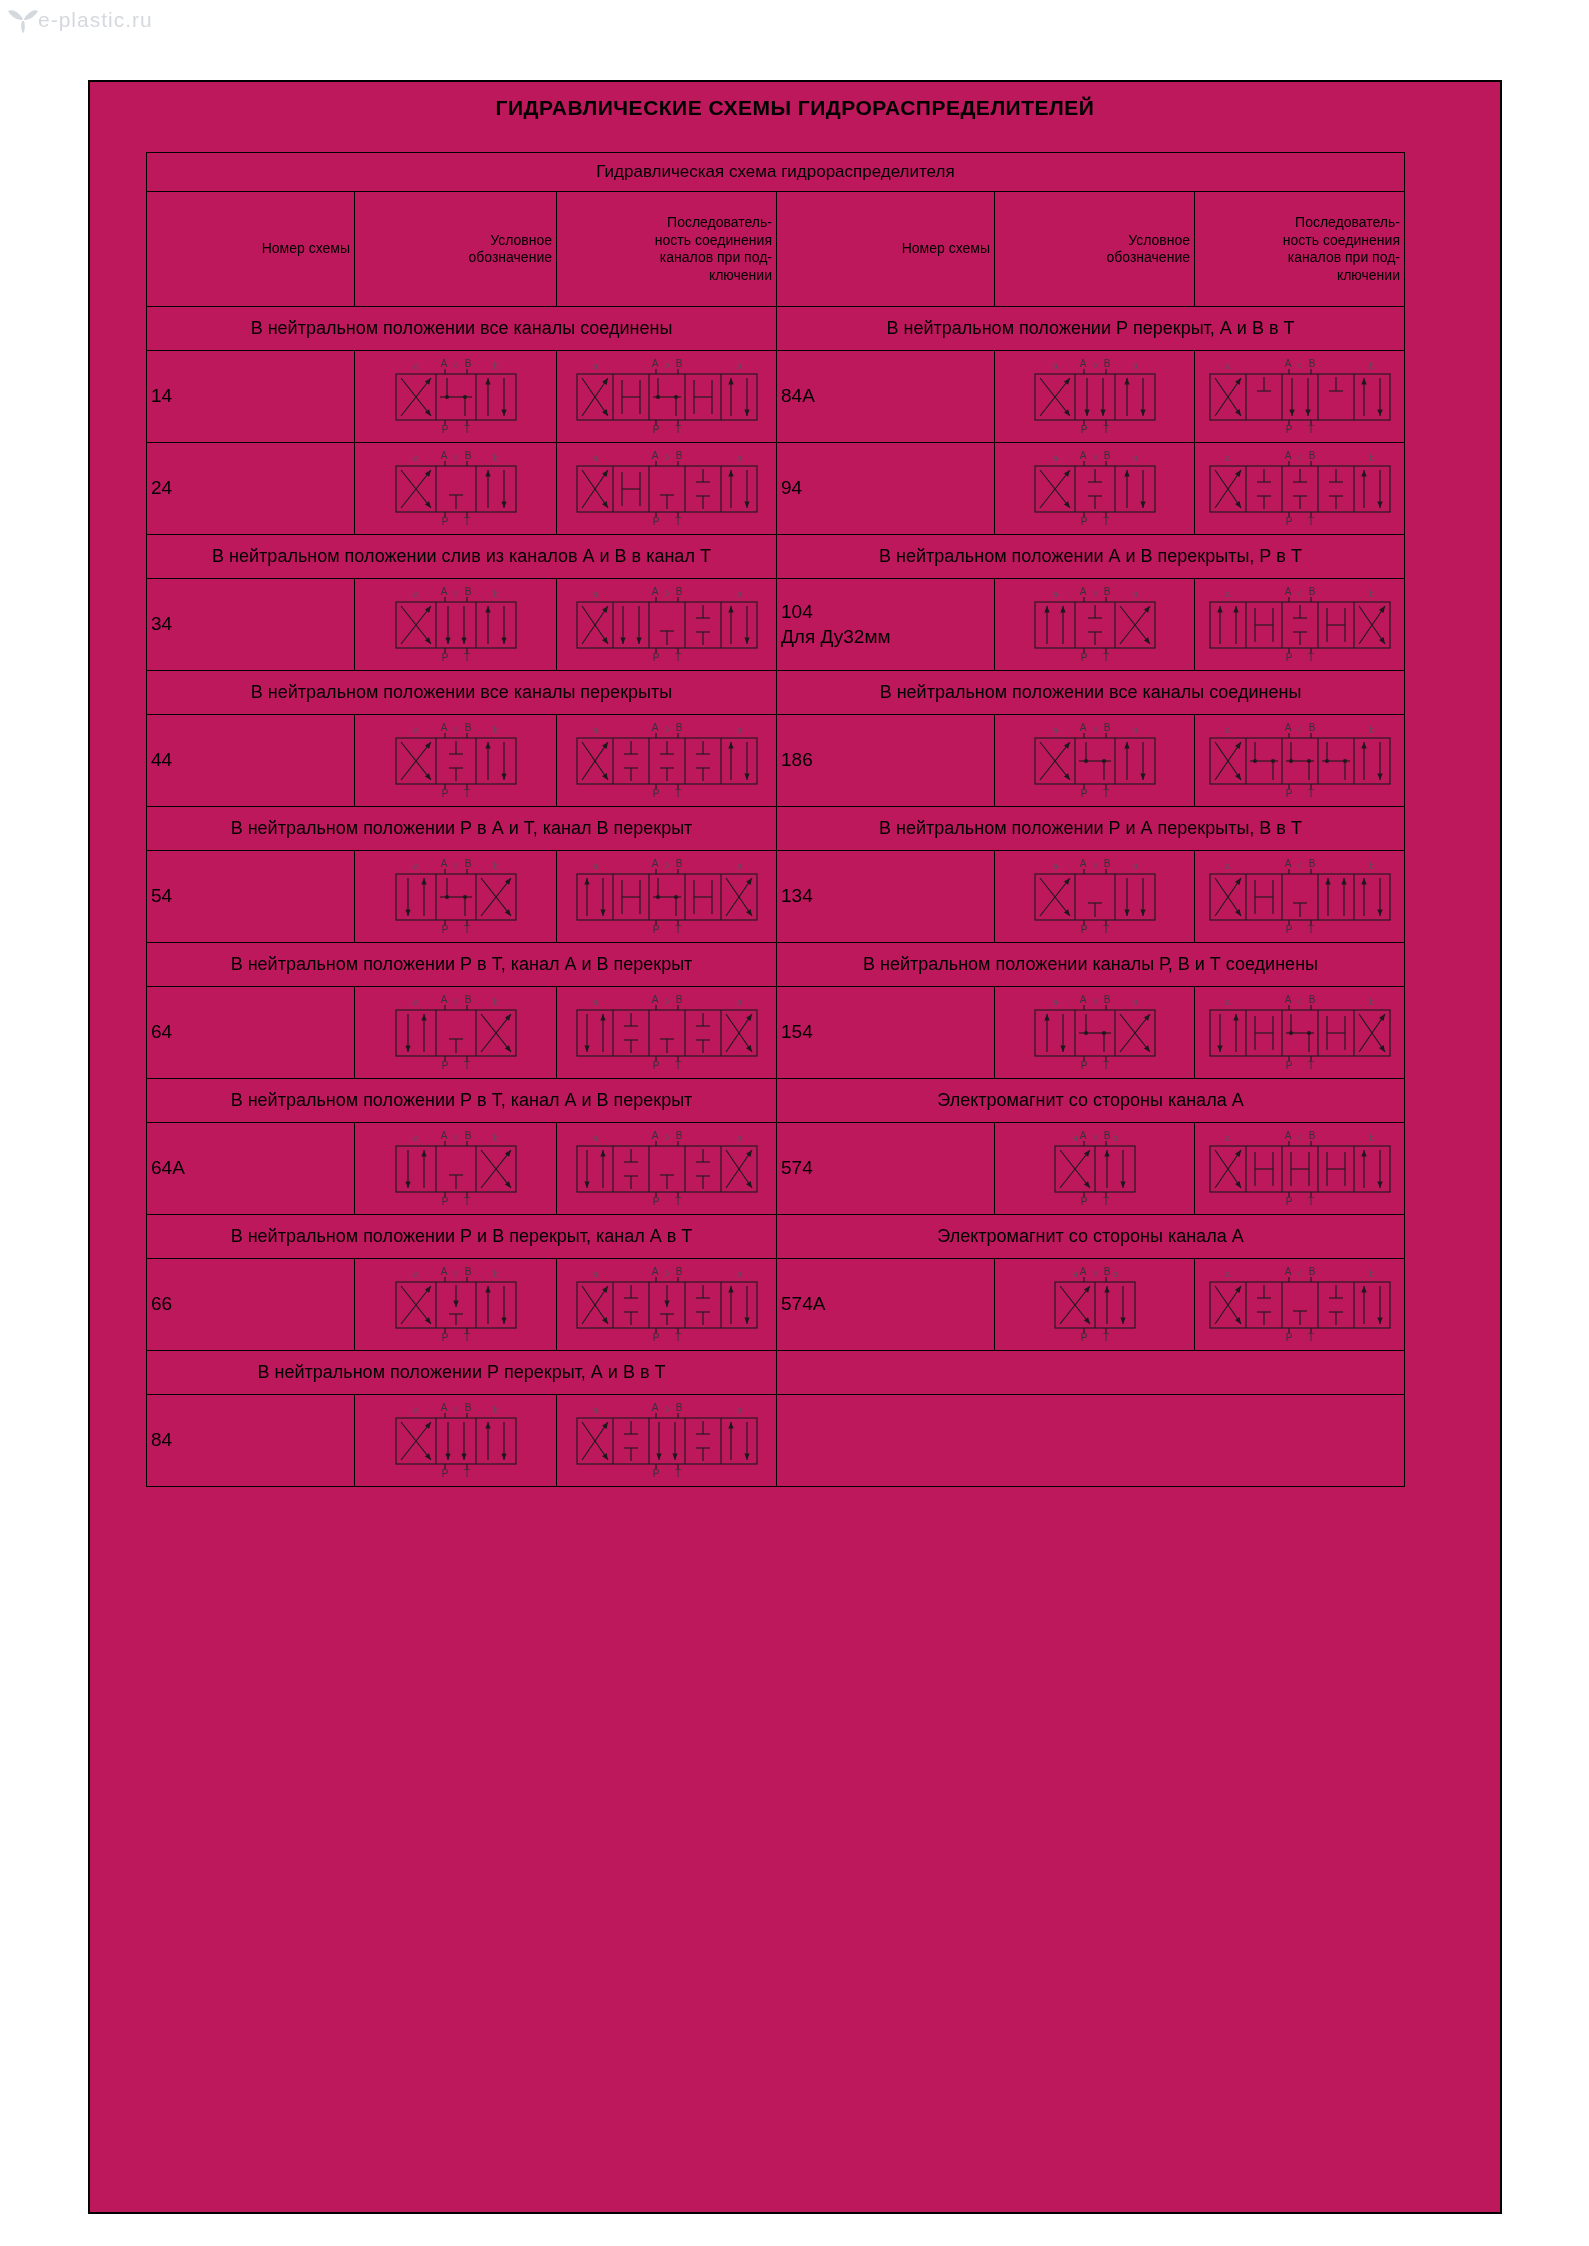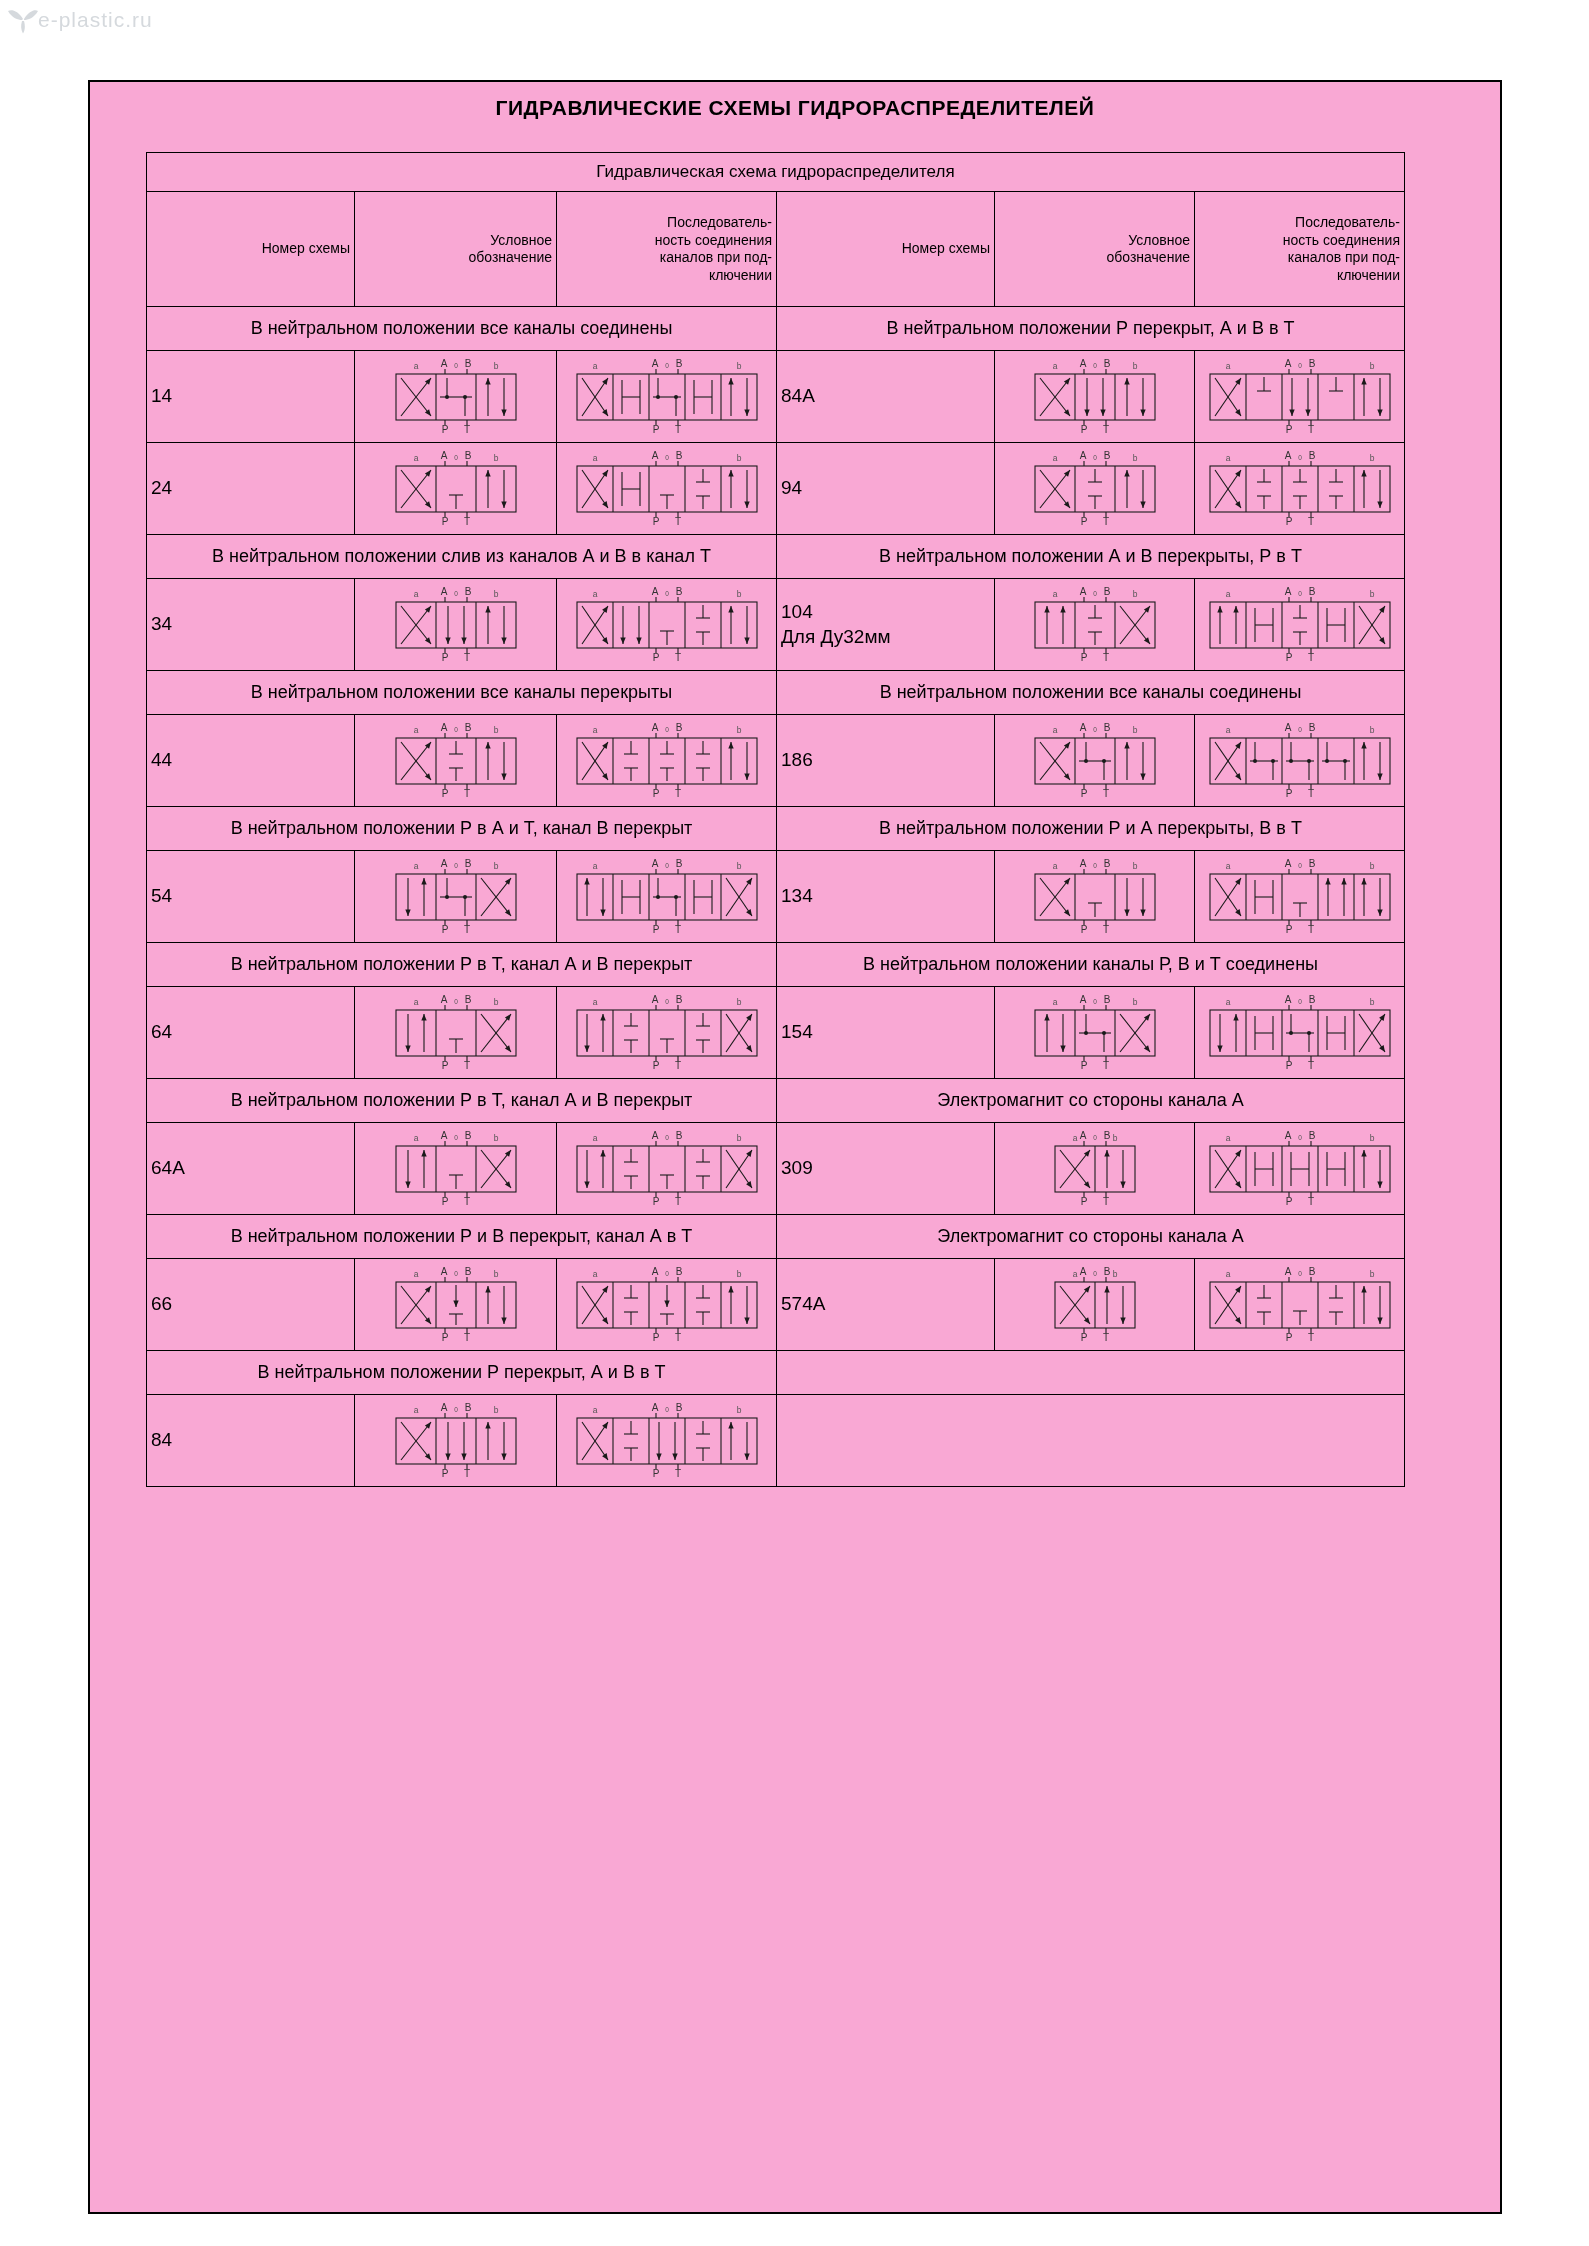--- a/index.html
+++ b/index.html
@@ -1,19 +1,19 @@
 <!DOCTYPE html>
 <html><head>
 <meta charset="utf-8">
 <style>
   html,body{margin:0;padding:0;background:#ffffff;}
   body{width:1589px;height:2246px;position:relative;font-family:"Liberation Sans",sans-serif;color:#000;}
   .watermark{position:absolute;left:8px;top:6px;display:flex;align-items:center;gap:0;}
   .watermark span{font-size:21px;color:#d5d9dd;letter-spacing:1px;}
-  .frame{position:absolute;left:88px;top:80px;width:1410px;height:2130px;border:2px solid #000;background:#f9a8d4;}
+  .frame{position:absolute;left:88px;top:80px;width:1410px;height:2130px;border:2px solid #000;background:#be185d;}
   .title{position:absolute;left:0;top:14px;width:100%;text-align:center;font-size:21px;font-weight:bold;letter-spacing:.5px;}
   table.sch{position:absolute;left:56px;top:70px;border-collapse:collapse;table-layout:fixed;}
   table.sch td{border:1.5px solid #000;vertical-align:middle;padding:0 4px;overflow:hidden;}
   td.cap{height:38px;text-align:center;font-size:17px;}
   td.colhead{height:114px;text-align:right;font-size:14px;white-space:pre-line;line-height:1.25;}
   td.band{height:43px;text-align:center;font-size:18px;margin-left:13px;}
   td.num{height:91px;font-size:19px;line-height:1.3;}
   td.symc{height:91px;text-align:center;}
   td.ghost{border:none;background:transparent;}
   svg.valve{display:inline-block;vertical-align:middle;}
@@ -1046,21 +1046,21 @@
               <g fill="#555" font-family="Liberation Sans, sans-serif" font-size="9" stroke="none">
                 <text x="25" y="11" text-anchor="middle" font-size="8.5">a</text>
                 <text x="169" y="11" text-anchor="middle" font-size="8.5">b</text>
                 <text x="85" y="9" text-anchor="middle" fill="#333" font-size="10">A</text>
                 <text x="97" y="10" text-anchor="middle" font-size="6.5">0</text>
                 <text x="109" y="9" text-anchor="middle" fill="#333" font-size="10">B</text>
                 <text x="86" y="75" text-anchor="middle" fill="#333" font-size="10">P</text>
                 <text x="108" y="75" text-anchor="middle" fill="#333" font-size="10">T</text>
               </g>
             </svg></td>
-          <td class="num">309</td>
+          <td class="num">574</td>
           <td class="symc"><svg class="valve" width="94" height="78" viewBox="0 0 94 78">
               <g stroke="#1a1a1a" stroke-width="1.1" fill="none">
                 <rect x="7" y="16" width="80" height="46"></rect>
                 <line x1="47" y1="16" x2="47" y2="62"></line>
                 <line x1="12" y1="58" x2="42" y2="20"></line>
                 <polygon fill="#1a1a1a" stroke="none" points="42,20 35.9,23.4 40.1,26.8"></polygon>
                 <line x1="12" y1="20" x2="42" y2="58"></line>
                 <polygon fill="#1a1a1a" stroke="none" points="42,58 40.1,51.2 35.9,54.6"></polygon>
                 <line x1="59" y1="58" x2="59" y2="20"></line>
                 <polygon fill="#1a1a1a" stroke="none" points="59,20 56.3,26.5 61.7,26.5"></polygon>

